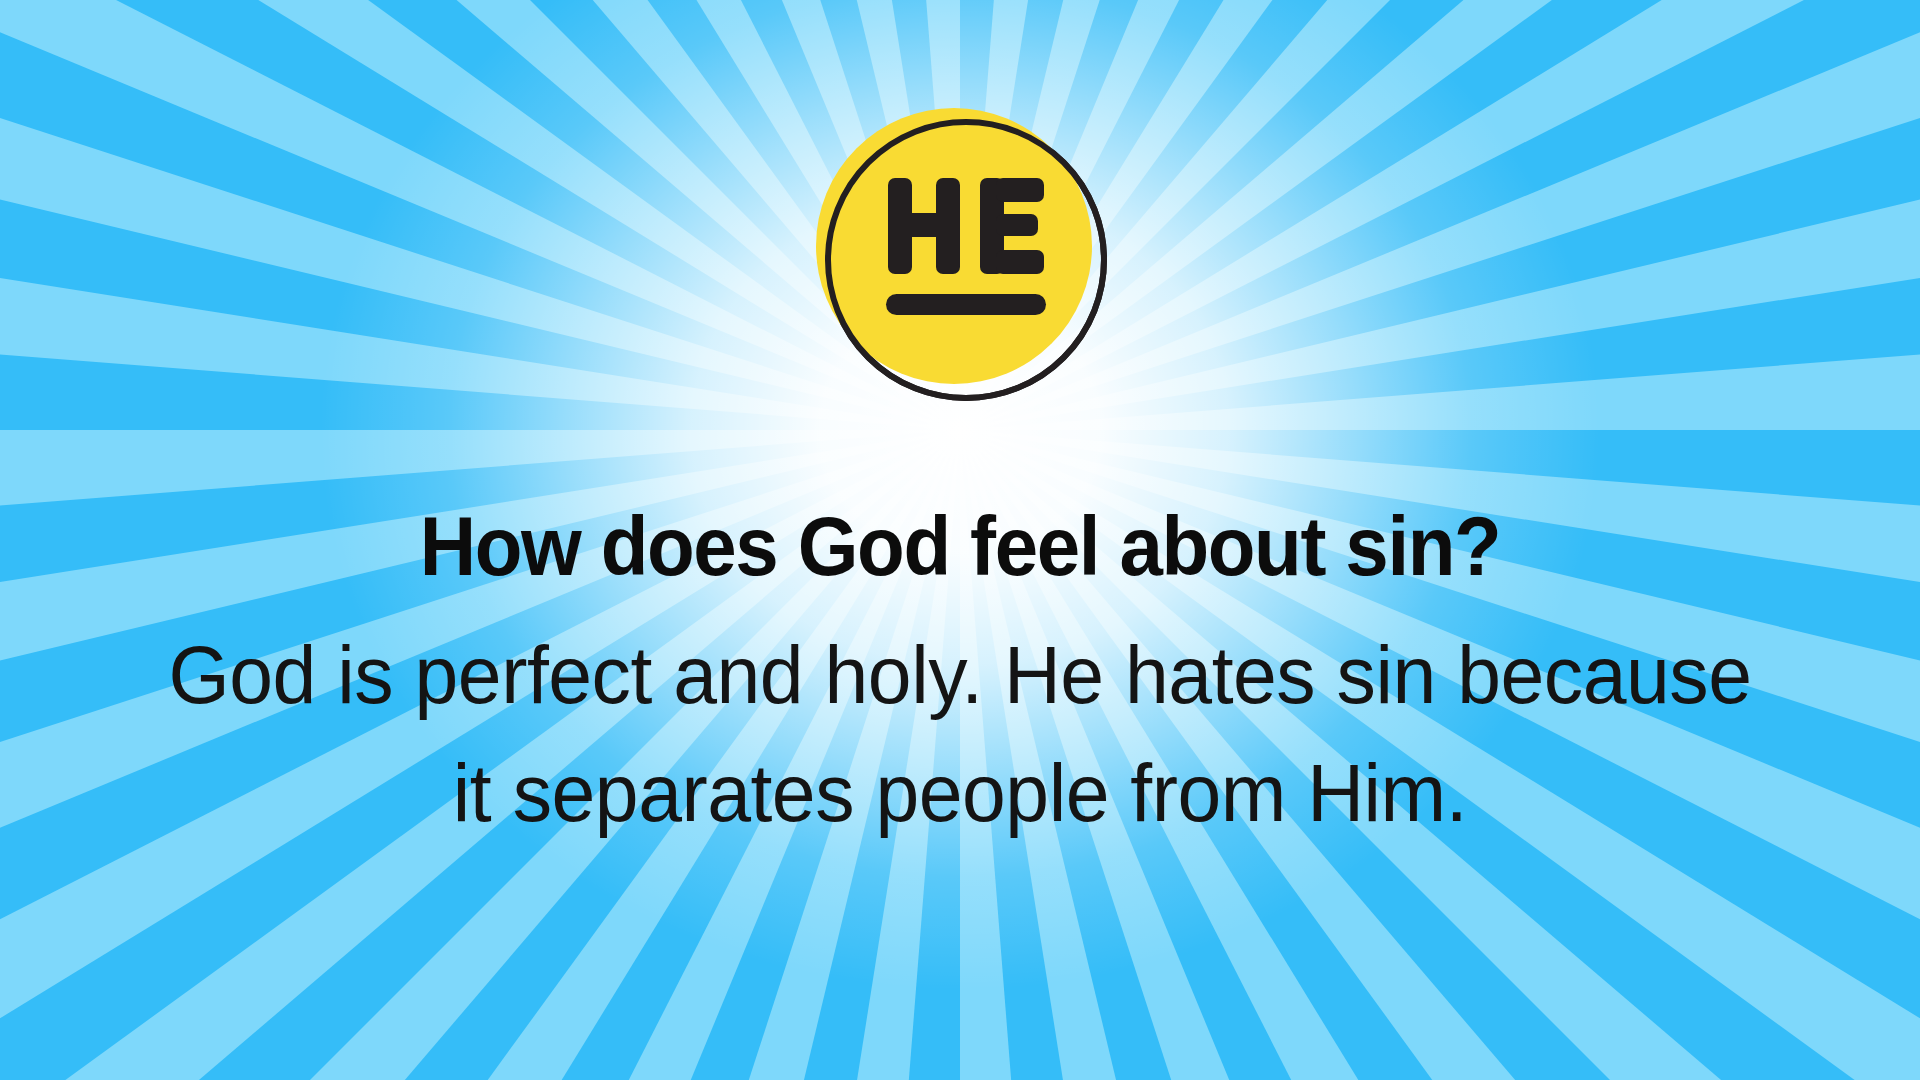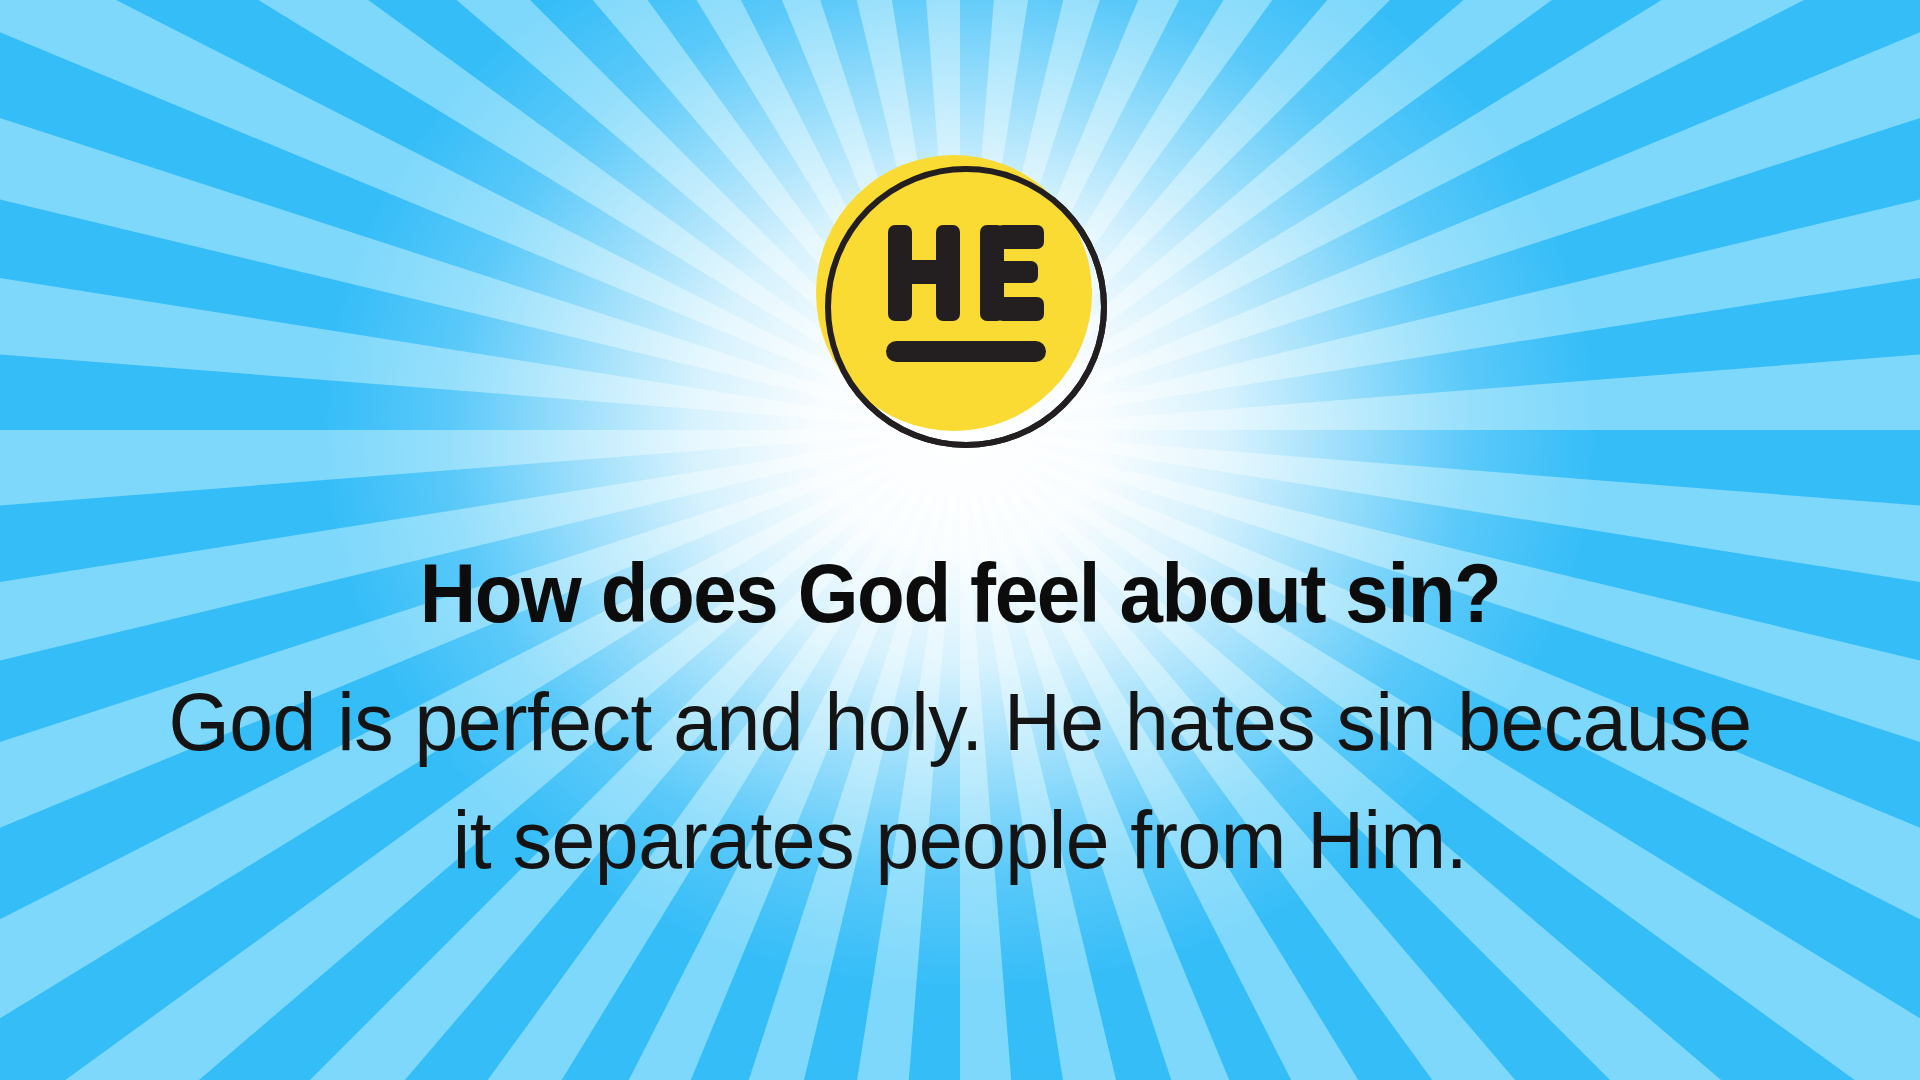--- a/index.html
+++ b/index.html
@@ -51,21 +51,20 @@
                 rgba(255,255,255,0.18) 80%,
                 rgba(255,255,255,0.0) 100%);
     pointer-events: none;
   }
 
   
   .content {
     position: absolute;
     inset: 0;
     z-index: 5;
-    margin-top: 47px;
   }
 
   
   .logo-wrap {
     position: absolute;
     left: 50%;
     top: 98px;
     transform: translateX(-50%);
     width: 320px;
     height: 312px;

